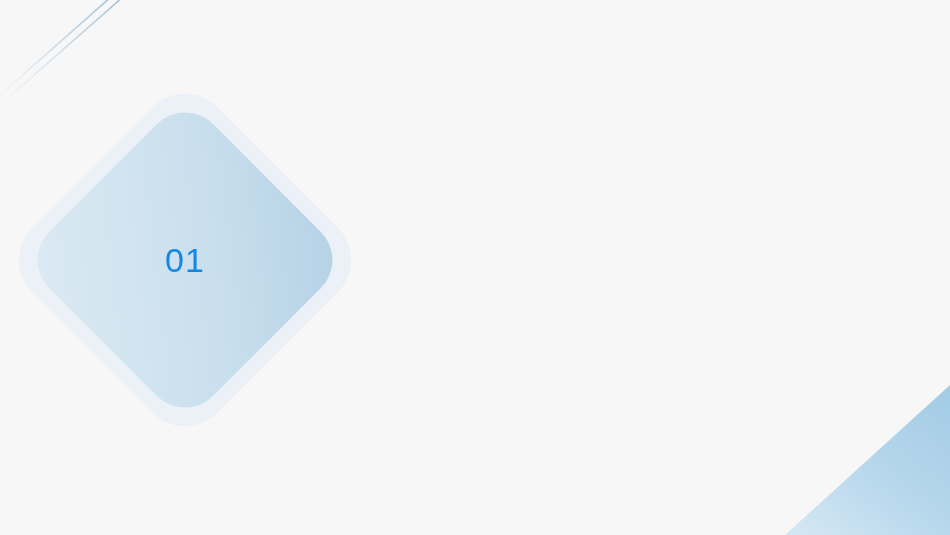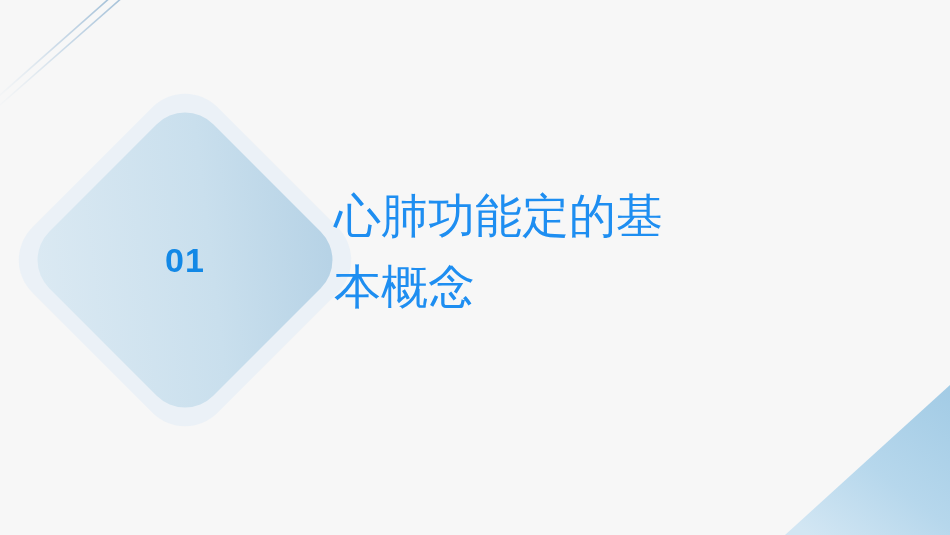--- a/index.html
+++ b/index.html
@@ -70,21 +70,21 @@
   .diamond-label {
     position: absolute;
     left: -90px;
     top: -30px;
     width: 180px;
     height: 60px;
     display: flex;
     align-items: center;
     justify-content: center;
     font-size: 34px;
-    font-weight: 700;
+    font-weight: 400;
     letter-spacing: 1px;
     color: #1288e6;
     line-height: 1;
   }
 
   
   .title {
     position: absolute;
     left: 334px;
     top: 180px;
@@ -113,22 +113,20 @@
     <line x1="124" y1="-4" x2="-8" y2="112" stroke="url(#lineFade)" stroke-width="1.6"></line>
     <line x1="112" y1="-4" x2="-10" y2="104" stroke="url(#lineFade)" stroke-width="1.6"></line>
   </svg>
 
   <div class="diamond-wrap">
     <div class="diamond-halo"></div>
     <div class="diamond-core"></div>
     <div class="diamond-label">01</div>
   </div>
 
-  <div class="title">心肺功能定的基
-本概念</div>
 
   <svg class="corner-triangle" viewBox="0 0 165 150" preserveAspectRatio="none">
     <defs>
       <linearGradient id="triFill" x1="1" y1="0" x2="0.15" y2="1">
         <stop offset="0%" stop-color="#a2cbe5"></stop>
         <stop offset="55%" stop-color="#b6d7ec"></stop>
         <stop offset="100%" stop-color="#d2e6f3"></stop>
       </linearGradient>
     </defs>
     <polygon points="165,0 165,150 0,150" fill="url(#triFill)"></polygon>

